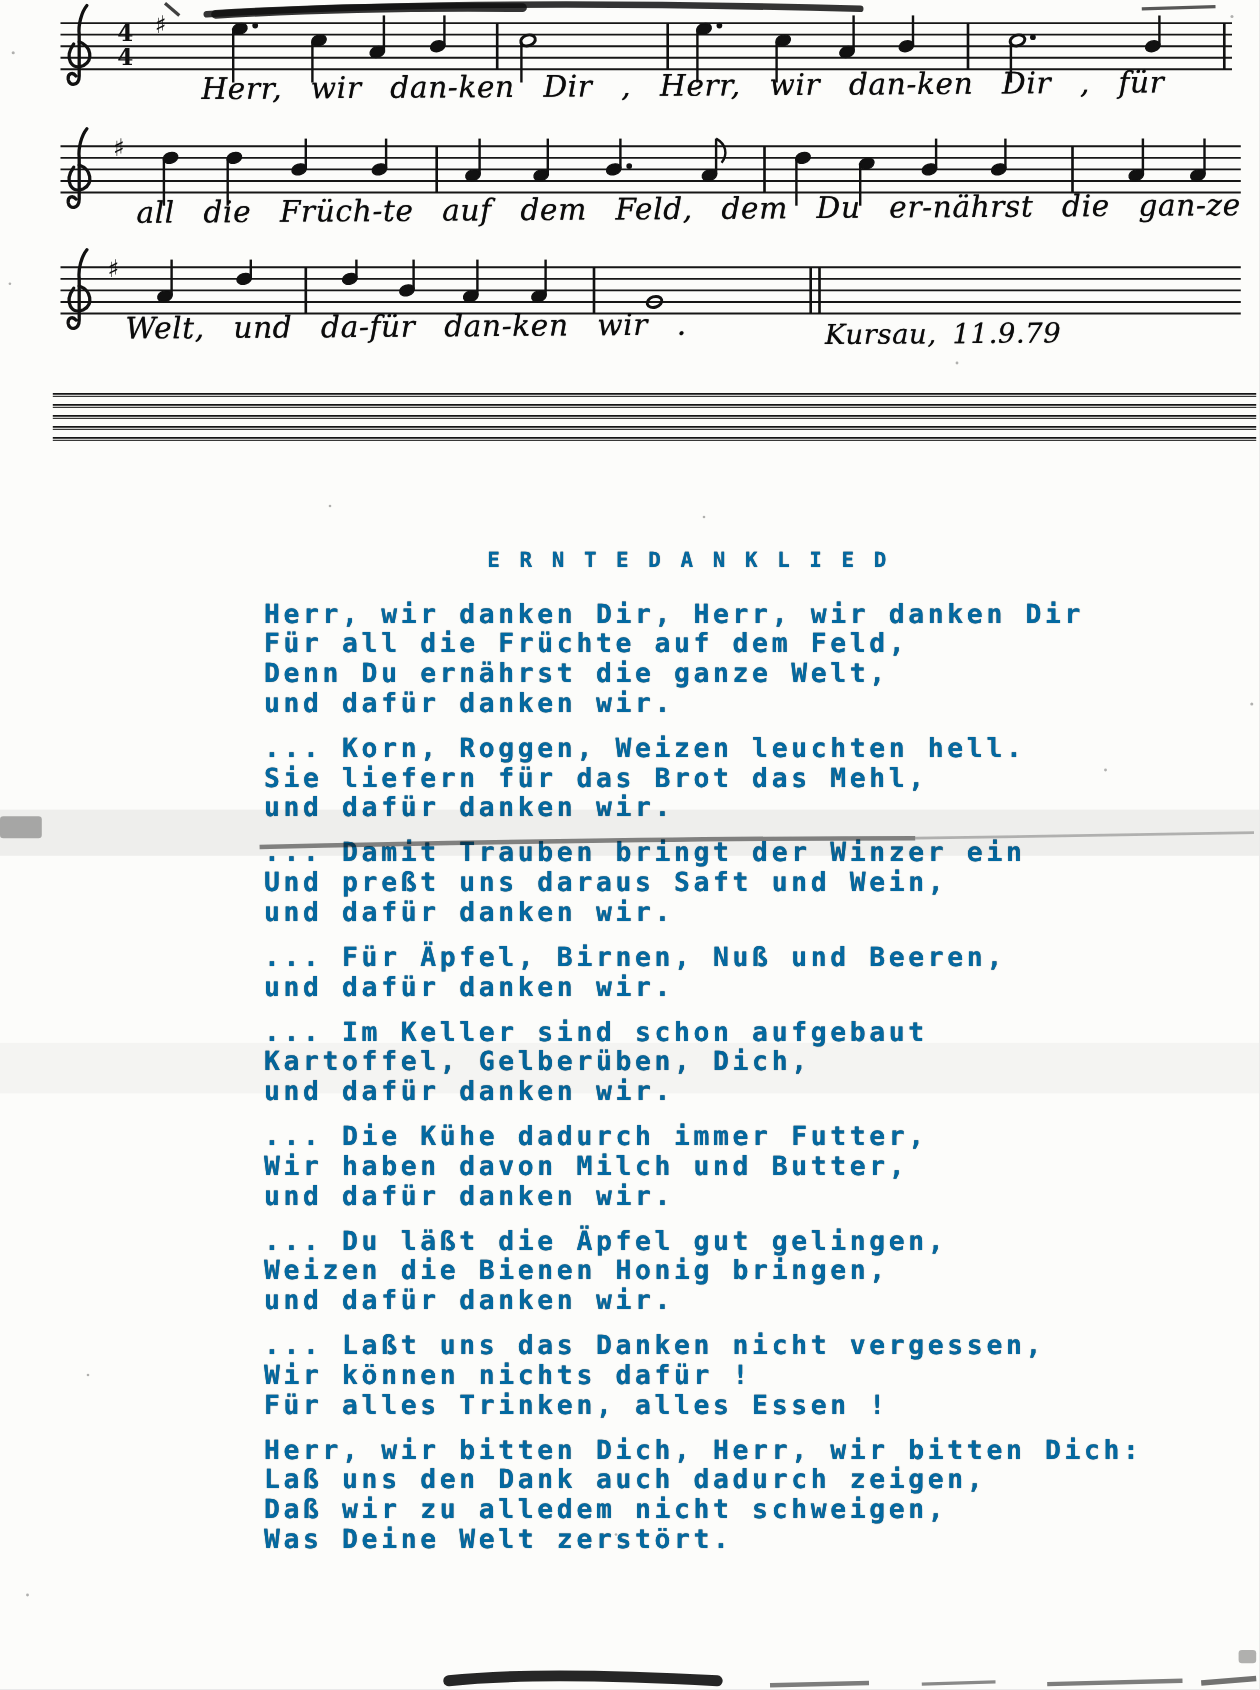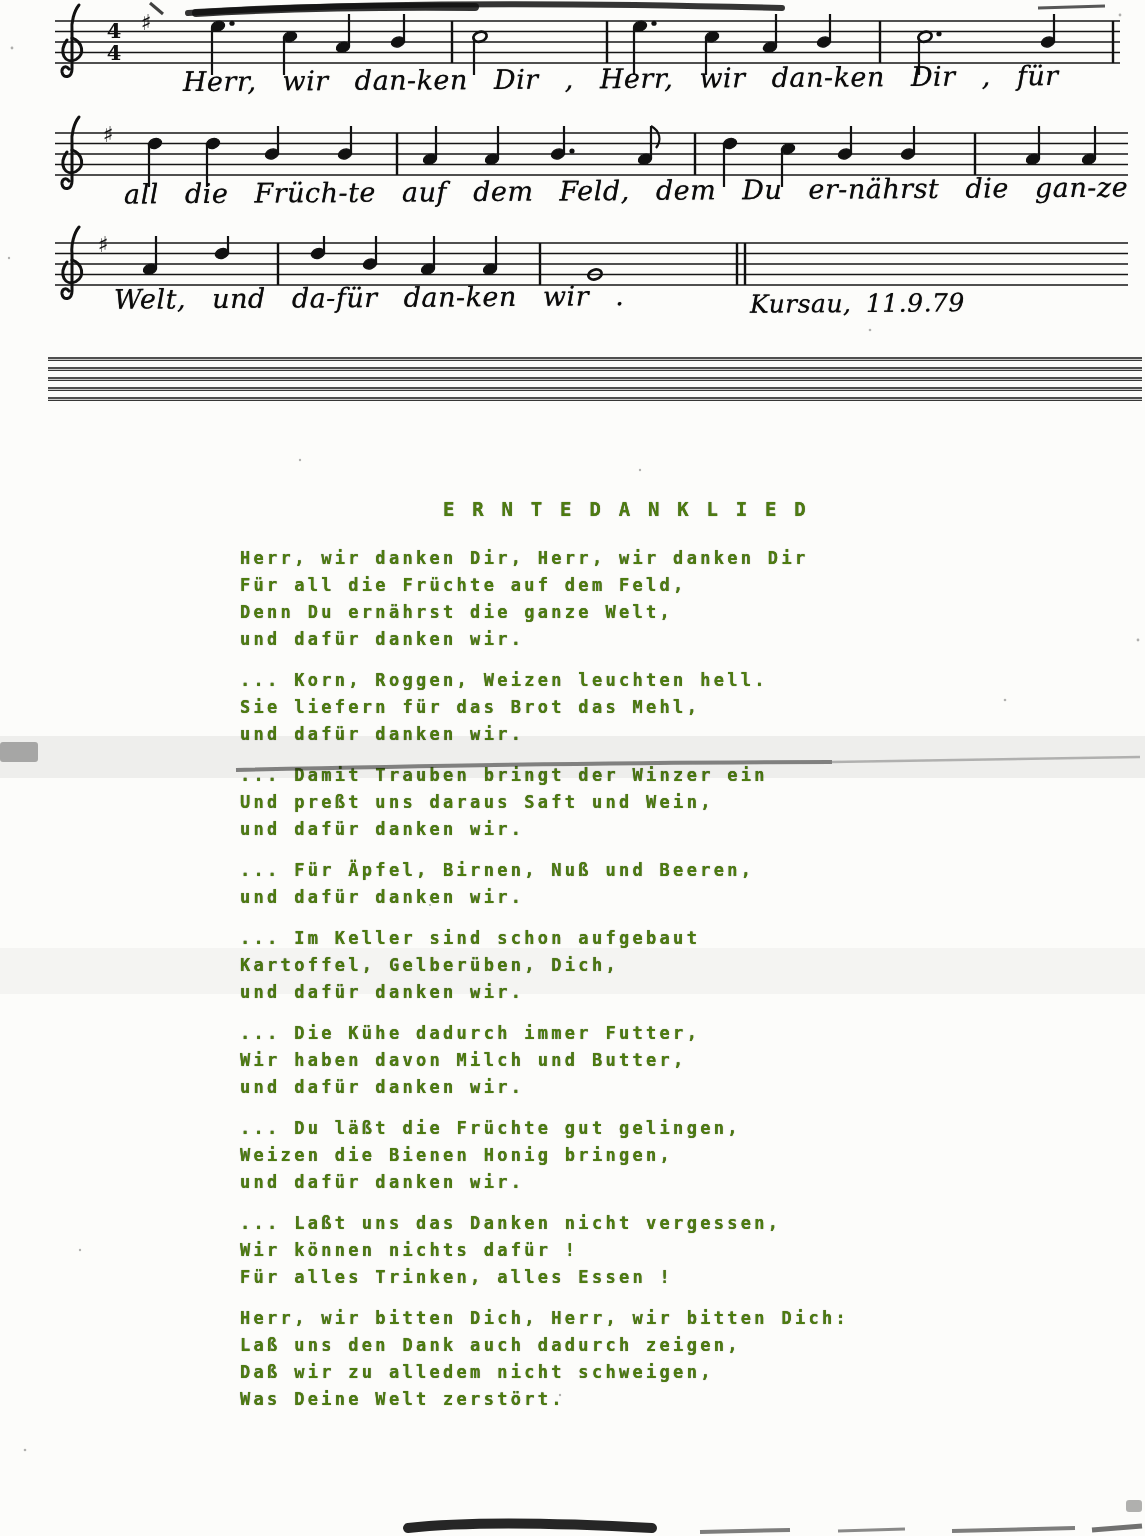--- a/index.html
+++ b/index.html
@@ -7,24 +7,24 @@
         font-family:"DejaVu Sans",sans-serif;color:#141414;}
   svg.layer{position:absolute;left:0;top:0;pointer-events:none;}
   .hand{position:absolute;font-family:"DejaVu Serif",serif;font-style:italic;color:#0b0b0b;
         font-size:27px;word-spacing:17px;letter-spacing:.5px;white-space:nowrap;
         transform:rotate(-.4deg);text-shadow:0 0 .7px rgba(0,0,0,.8);}
   .lyric-1{left:183px;top:63px;}
   .lyric-2{left:124px;top:175px;}
   .lyric-3{left:114px;top:282px;}
   .annotation{left:750px;top:289px;font-size:25px;word-spacing:6px;}
   .typed{position:absolute;left:0;top:498px;font-family:"DejaVu Sans Mono",monospace;
-         font-weight:bold;color:#4d7c0f;}
+         font-weight:bold;color:#0369a1;}
   .title{margin:0 0 25px 443px;font-size:19px;letter-spacing:3.2px;white-space:nowrap;
          text-shadow:0 0 .8px rgba(0,0,0,.75);}
-  .stanza{margin:0 0 14px 240px;font-size:17px;line-height:27px;letter-spacing:3.3px;
+  .stanza{margin:0 0 14px 240px;font-size:24px;line-height:27px;letter-spacing:3.3px;
           white-space:nowrap;text-shadow:0 0 .8px rgba(0,0,0,.75);}
   .stanza .line{min-height:27px;}
 </style>
 </head>
 <body>
 
 <div class="page">
 
   <svg id="music-svg" class="layer" width="1145" height="440">
       <g>
@@ -257,21 +257,21 @@
           <div class="line">... Im Keller sind schon aufgebaut</div>
           <div class="line">Kartoffel, Gelberüben, Dich,</div>
           <div class="line">und dafür danken wir.</div>
         </div>
         <div class="stanza">
           <div class="line">... Die Kühe dadurch immer Futter,</div>
           <div class="line">Wir haben davon Milch und Butter,</div>
           <div class="line">und dafür danken wir.</div>
         </div>
         <div class="stanza">
-          <div class="line">... Du läßt die Früchte gut gelingen,</div>
+          <div class="line">... Du läßt die Äpfel gut gelingen,</div>
           <div class="line">Weizen die Bienen Honig bringen,</div>
           <div class="line">und dafür danken wir.</div>
         </div>
         <div class="stanza">
           <div class="line">... Laßt uns das Danken nicht vergessen,</div>
           <div class="line">Wir können nichts dafür !</div>
           <div class="line">Für alles Trinken, alles Essen !</div>
         </div>
         <div class="stanza">
           <div class="line">Herr, wir bitten Dich, Herr, wir bitten Dich:</div>

